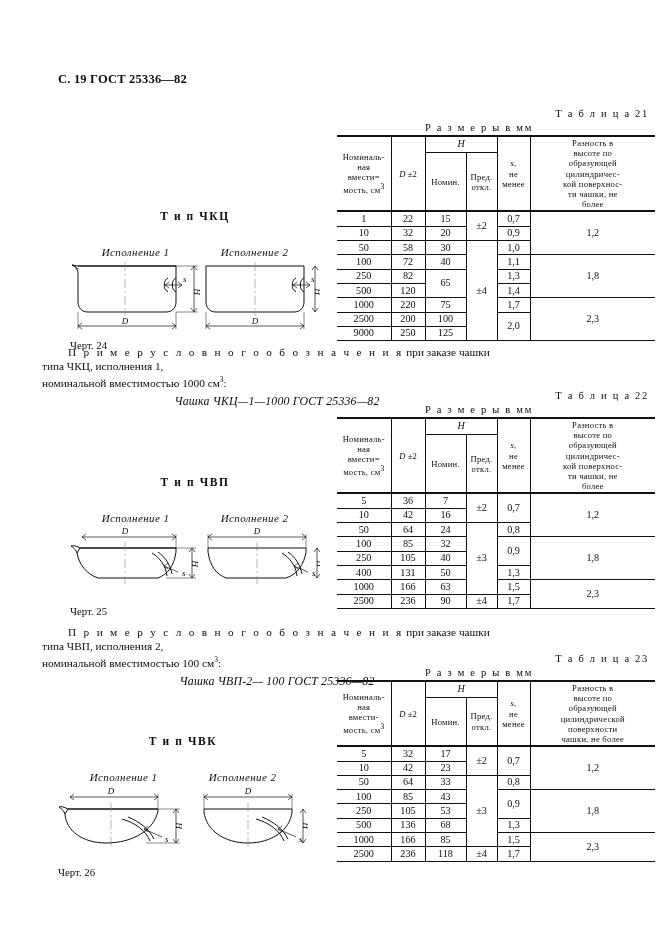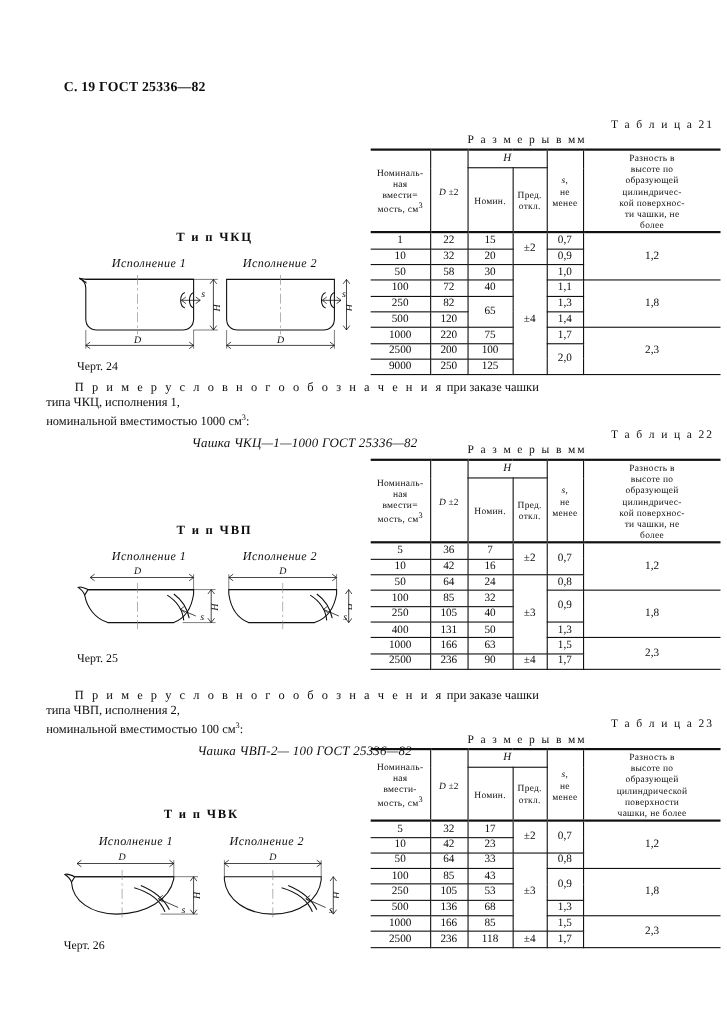--- a/index.html
+++ b/index.html
@@ -60,21 +60,21 @@
   .fig-group { position: absolute; }
   .fig-type {
     text-align: center;
     font-weight: bold;
     font-size: 11.5px;
     letter-spacing: 1.6px;
   }
   .fig-variants {
     display: flex;
     justify-content: space-between;
-    margin-top: 12px;
+    margin-top: 24px;
     padding: 0 6px;
     align-items: center;
   }
   .fig-variant-label {
     font-style: italic;
     font-size: 11px;
     text-align: center;
     width: 128px;
     letter-spacing: 0.4px;
   }

